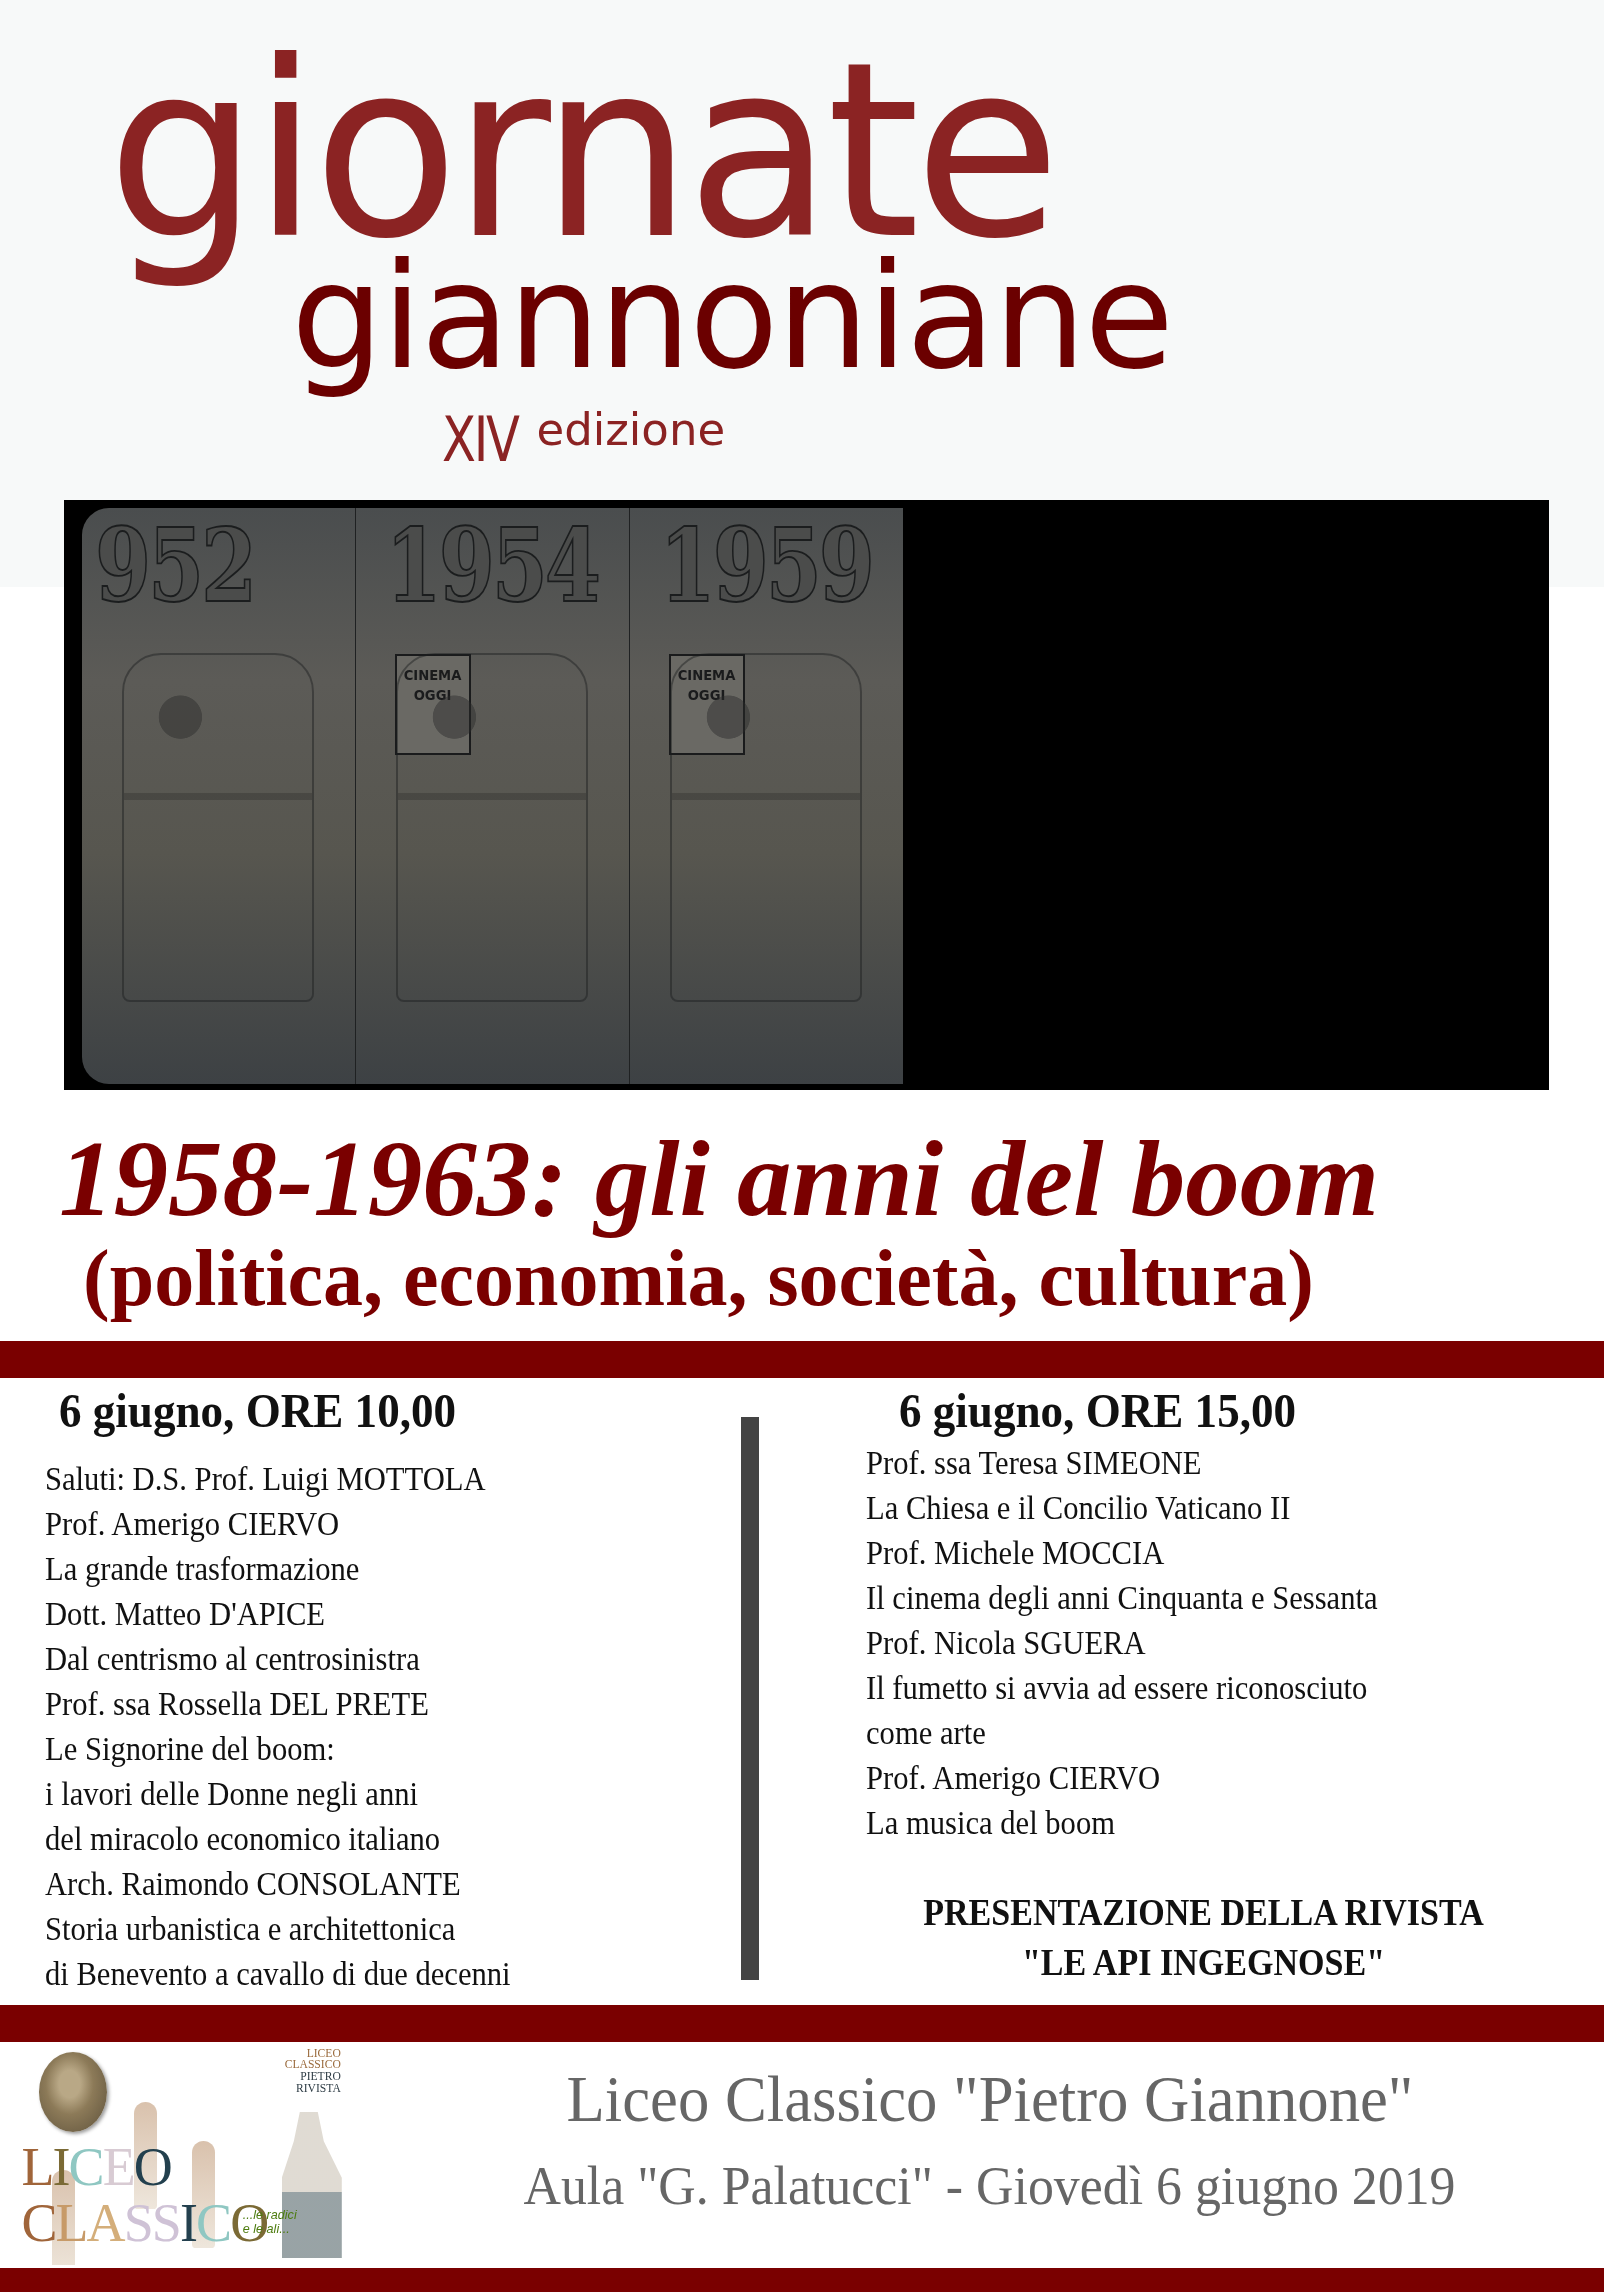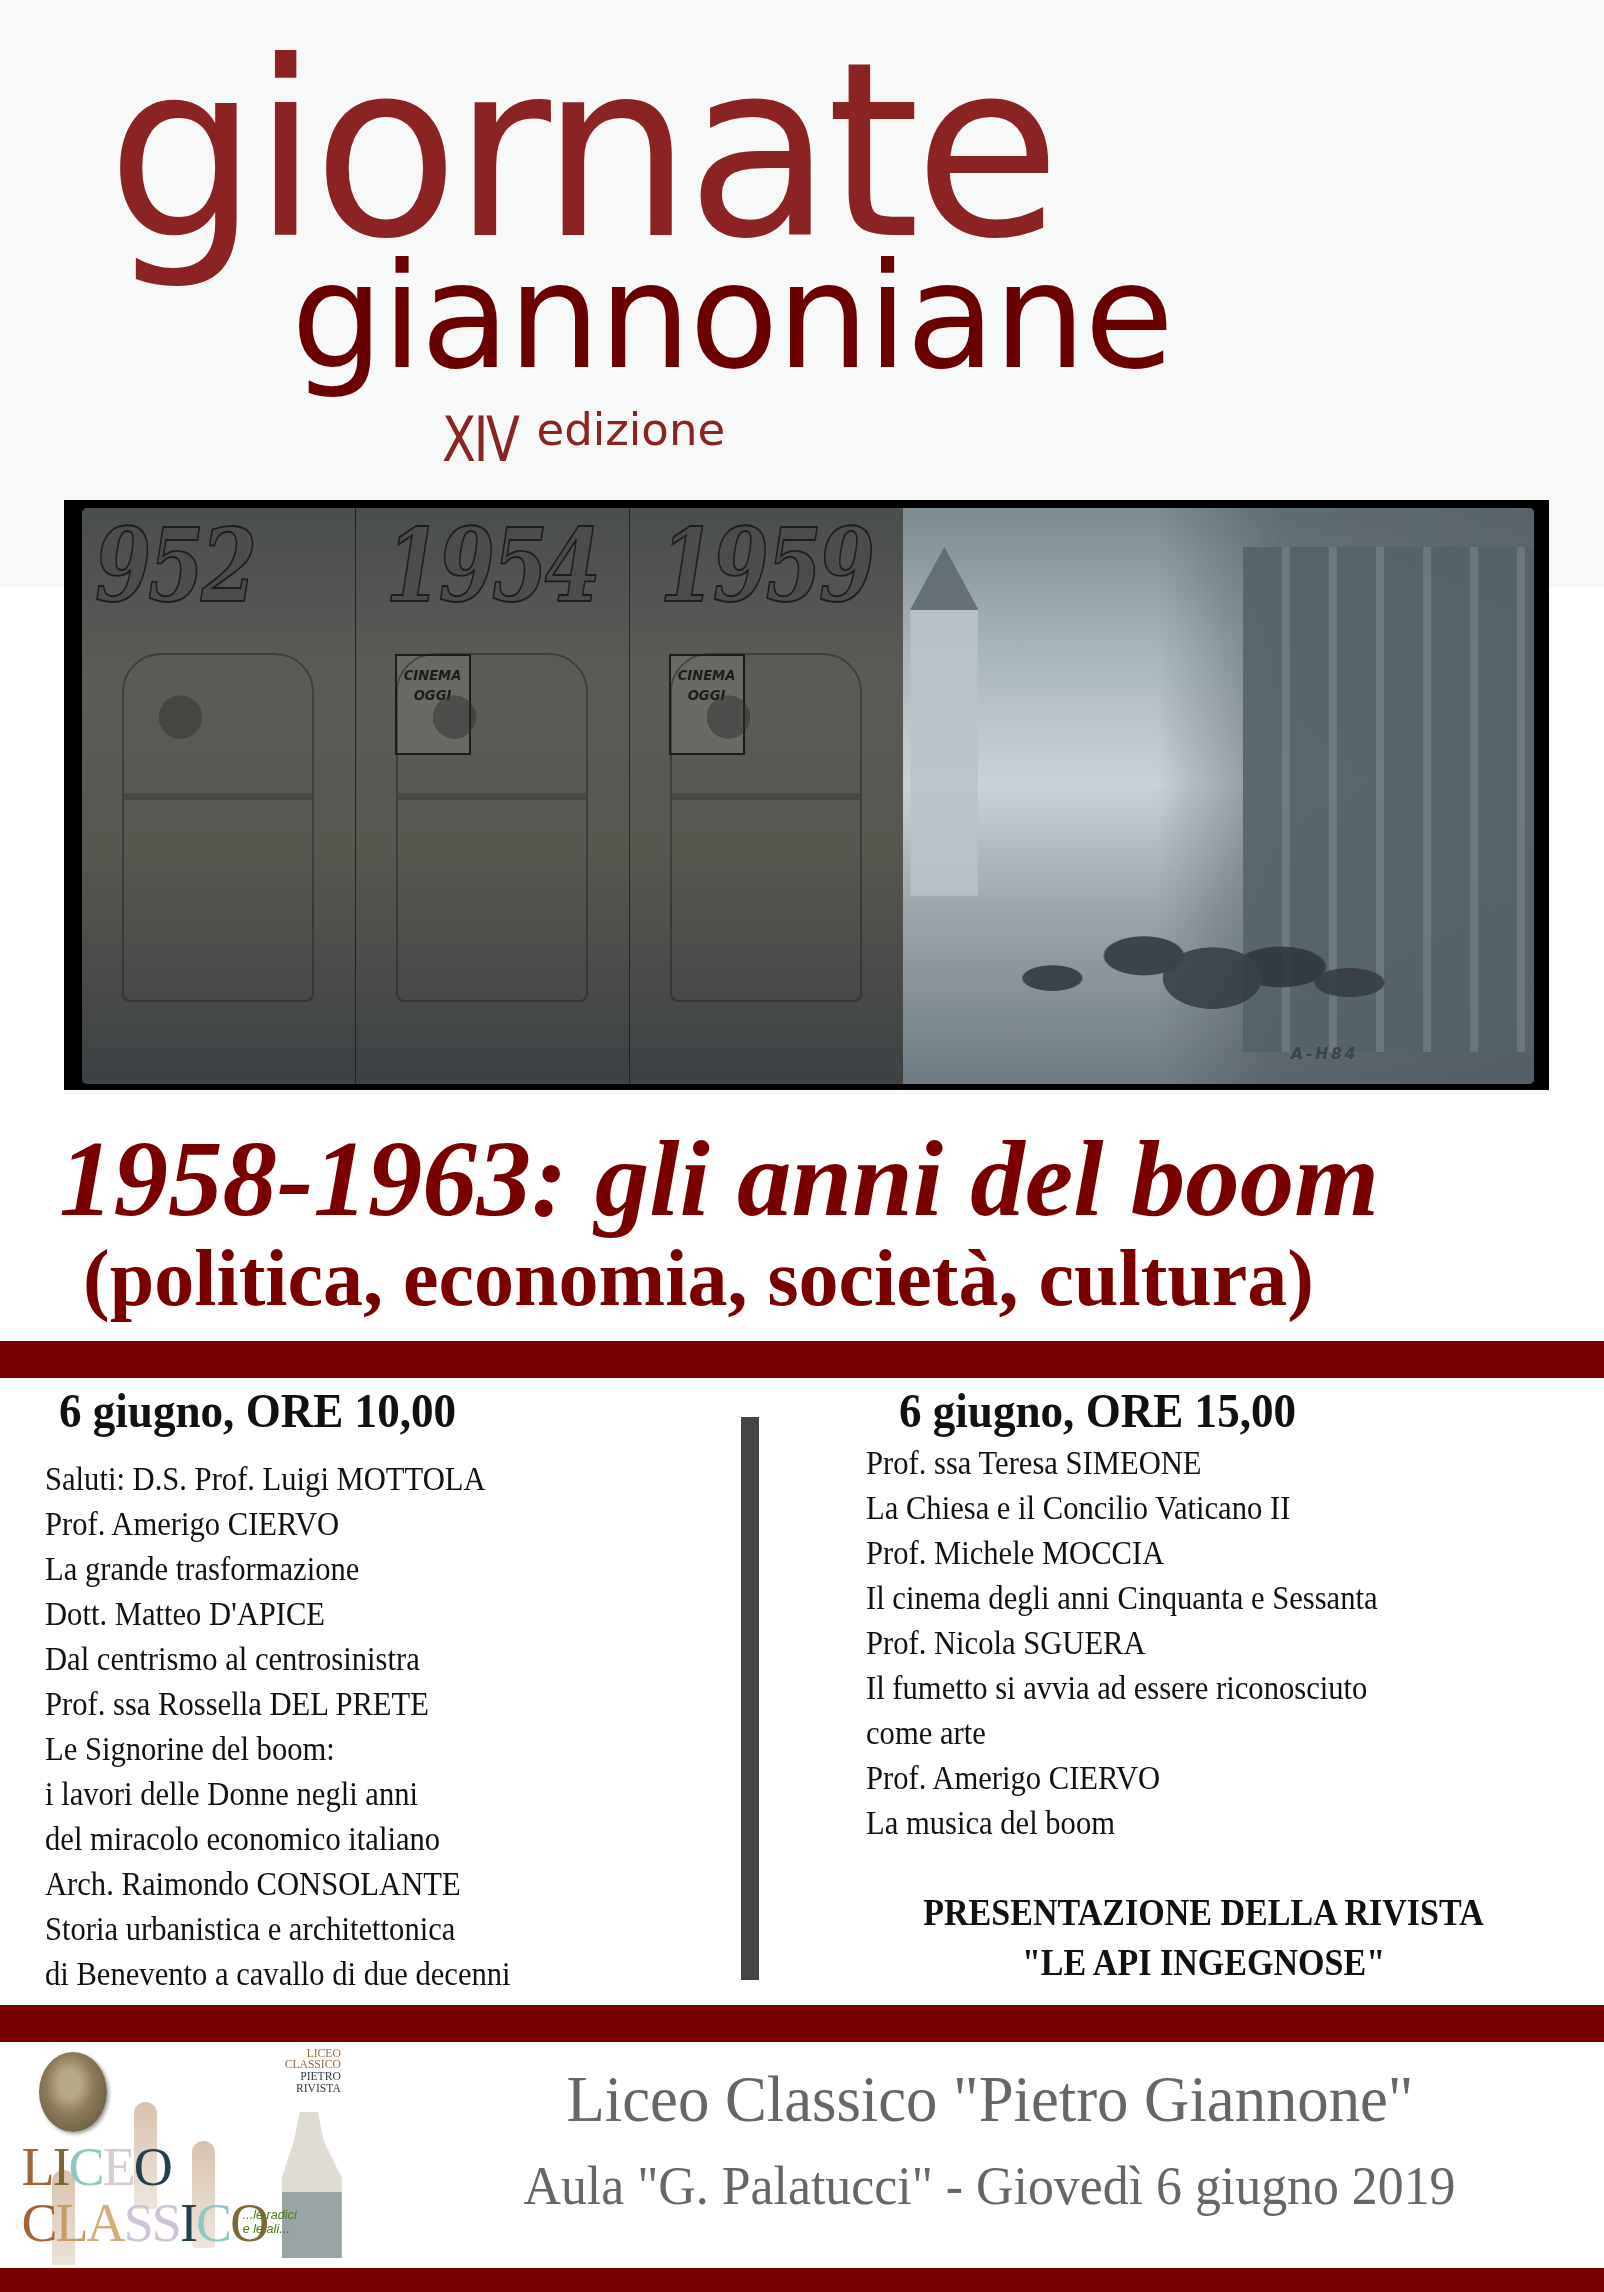--- a/index.html
+++ b/index.html
@@ -32,23 +32,22 @@
     .brand-edition .roman { font-size: 62px; letter-spacing: -2.9px; transform: scaleX(0.8); transform-origin: left; display: inline-block; }
     .brand-edition .word { font-size: 45px; margin-left: -13.6px; }
 
     
     .photo-frame {
       position: absolute; left: 64px; top: 500px; width: 1485px; height: 590px;
       background: #000;
     }
     .photo-inner {
       position: absolute; left: 17.5px; top: 7.8px; right: 15.5px; bottom: 5.8px;
-      border-radius: 5px; overflow: hidden;
+      border-radius: 27px; overflow: hidden;
       display: flex;
-      font-style: italic;
     }
     .photo-news {
       position: relative; width: 821px; height: 100%;
       background: linear-gradient(180deg, #4a4d4e 0%, #5c5b57 30%, #57564f 60%, #3d4144 100%);
       display: flex;
     }
     .news-col {
       position: relative; flex: 1; border-right: 1.9px solid #1f2122;
       display: flex; flex-direction: column; align-items: center;
     }
@@ -227,26 +226,20 @@
       <div class="news-col">
         <div class="news-year">1954</div>
         <div class="news-sign">CINEMA OGGI</div>
         <div class="news-figure"></div>
       </div>
       <div class="news-col">
         <div class="news-year">1959</div>
         <div class="news-sign">CINEMA OGGI</div>
         <div class="news-figure"></div>
       </div>
-    </div>
-    <div class="photo-street">
-      <div class="street-tower"></div>
-      <div class="street-building"></div>
-      <div class="street-crowd"></div>
-      <div class="street-caption">A-H84</div>
     </div>
   </div>
 </div>
 
 <div class="event-title">1958-1963: gli anni del boom</div>
 <div class="event-subtitle">(politica, economia, società, cultura)</div>
 
 <div class="red-bar bar-1"></div>
 
 <div class="sched sched-left">

